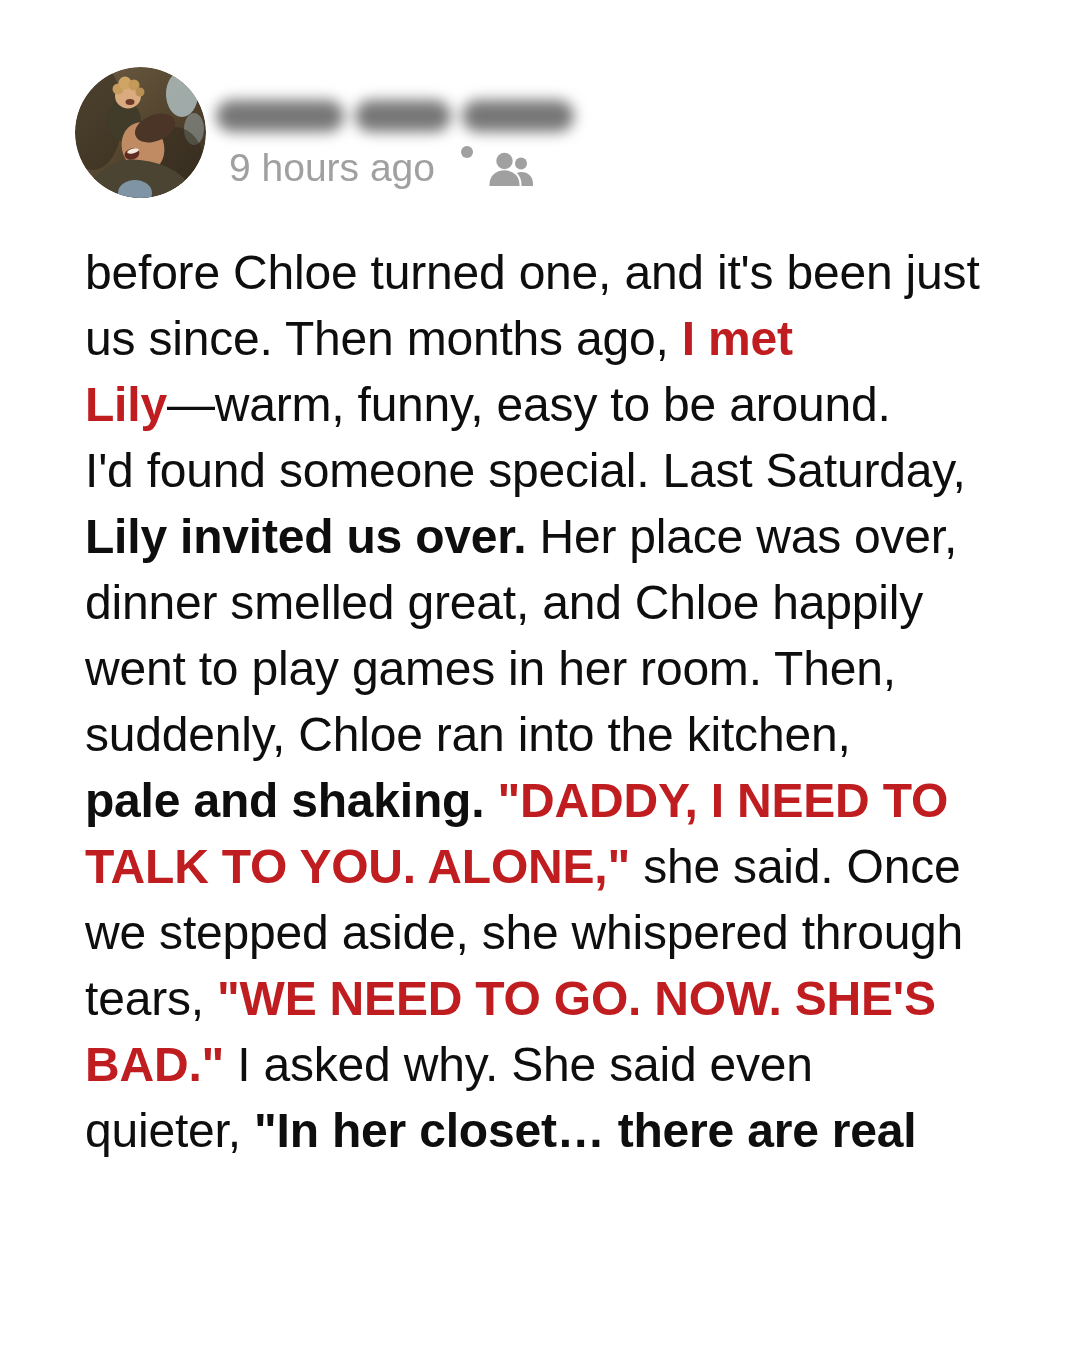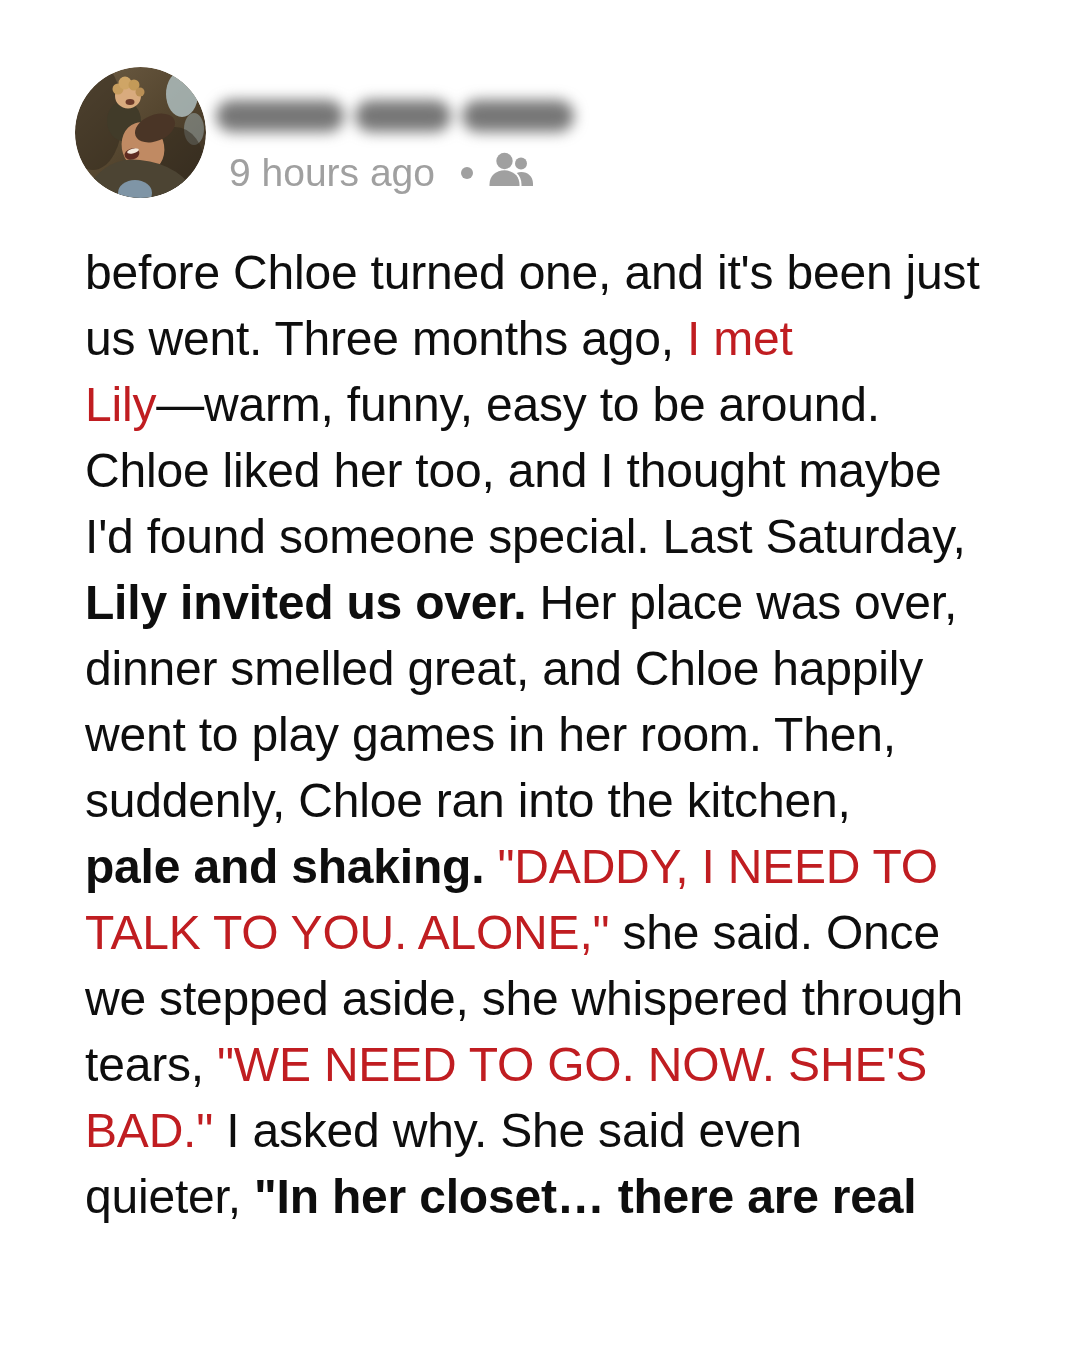--- a/index.html
+++ b/index.html
@@ -29,42 +29,42 @@
   }
   .author-blur .blob{
     height:32px;border-radius:16px;
     background:#595959;opacity:.82;
   }
   .blob.b1{width:128px;}
   .blob.b2{width:96px;}
   .blob.b3{width:112px;}
   .meta-row{
     position:absolute;left:229px;top:146px;
-    display:flex;align-items:center;
+    display:flex;align-items:flex-start;
     color:var(--muted);
     font-size:39px;line-height:44px;
   }
   .meta-dot{
     width:12px;height:12px;border-radius:50%;
     background:var(--muted);
     margin-left:26px;flex:0 0 auto;
   }
   .privacy-icon{
     margin-left:15px;margin-top:6px;flex:0 0 auto;
   }
   .post{
     position:absolute;left:85px;top:240px;width:935px;
     font-size:48px;line-height:66px;
     color:var(--text);
     letter-spacing:-0.2px;
   }
   .post .line{white-space:pre;}
   .seg-regular{font-weight:400;color:var(--text);}
   .seg-bold{font-weight:700;color:var(--text);}
-  .seg-bold-red{font-weight:400;color:var(--red);text-align:center;}
+  .seg-bold-red{font-weight:700;color:var(--red);text-align:center;}
 </style>
 </head>
 <body>
 
 <div class="avatar">
   <svg viewBox="0 0 131 131" aria-hidden="true">
     <defs>
       <clipPath id="avclip">
           <circle cx="65.5" cy="65.5" r="65.5"></circle>
         </clipPath>
@@ -113,23 +113,22 @@
         <circle cx="33" cy="11.5" r="6"></circle>
         <path d="M1.5 32.5c0-8.8 6.8-14.2 15-14.2s15 5.4 15 14.2v1.5h-30z"></path>
         <path d="M33.5 34v-1.5c0-4.9-1.8-8.9-4.7-11.6 1.4-.6 2.9-.9 4.5-.9 6.6 0 11.7 4.5 11.7 11.5V34z"></path>
       </g>
     </svg>
   </span>
 </div>
 
 <div class="post">
     <div class="line"><span class="seg-regular">before Chloe turned one, and it's been just</span></div>
-    <div class="line"><span class="seg-regular">us went. Three months ago, </span><span class="seg-bold-red">I met</span></div>
+    <div class="line"><span class="seg-regular">us since. Then months ago, </span><span class="seg-bold-red">I met</span></div>
     <div class="line"><span class="seg-bold-red">Lily</span><span class="seg-regular">—warm, funny, easy to be around.</span></div>
-    <div class="line"><span class="seg-regular">Chloe liked her too, and I thought maybe</span></div>
     <div class="line"><span class="seg-regular">I'd found someone special. Last Saturday,</span></div>
     <div class="line"><span class="seg-bold">Lily invited us over.</span><span class="seg-regular"> Her place was over,</span></div>
     <div class="line"><span class="seg-regular">dinner smelled great, and Chloe happily</span></div>
     <div class="line"><span class="seg-regular">went to play games in her room. Then,</span></div>
     <div class="line"><span class="seg-regular">suddenly, Chloe ran into the kitchen,</span></div>
     <div class="line"><span class="seg-bold">pale and shaking. </span><span class="seg-bold-red">"DADDY, I NEED TO</span></div>
     <div class="line"><span class="seg-bold-red">TALK TO YOU. ALONE,"</span><span class="seg-regular"> she said. Once</span></div>
     <div class="line"><span class="seg-regular">we stepped aside, she whispered through</span></div>
     <div class="line"><span class="seg-regular">tears, </span><span class="seg-bold-red">"WE NEED TO GO. NOW. SHE'S</span></div>
     <div class="line"><span class="seg-bold-red">BAD."</span><span class="seg-regular"> I asked why. She said even</span></div>

